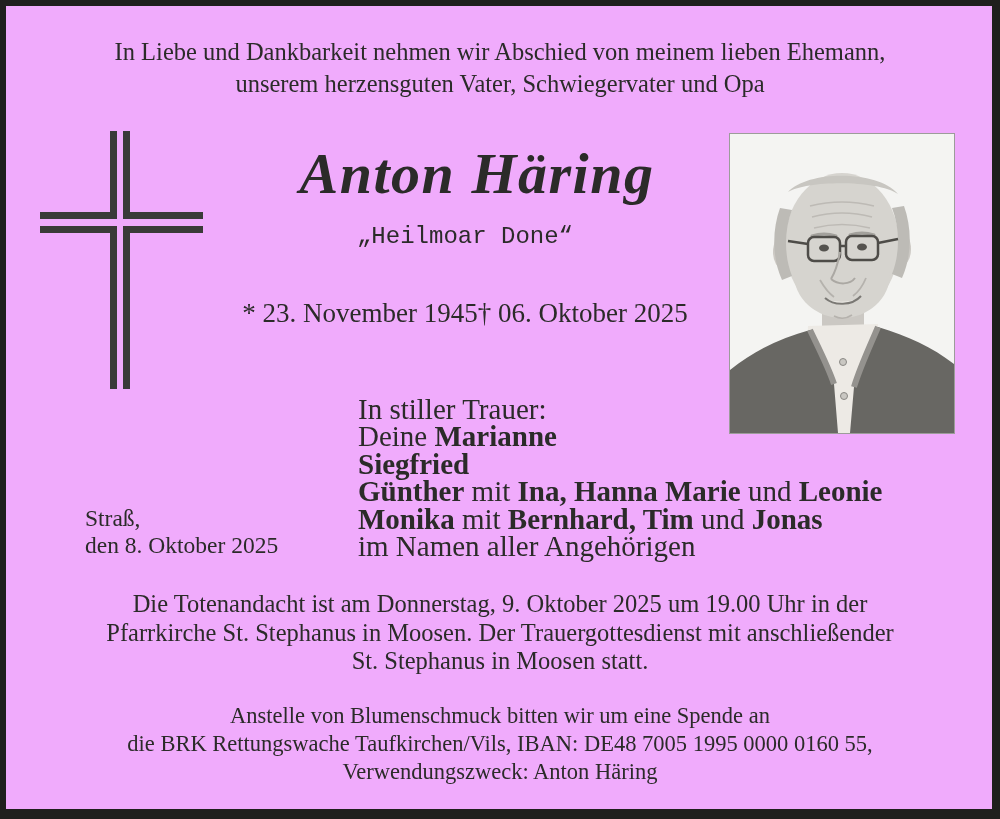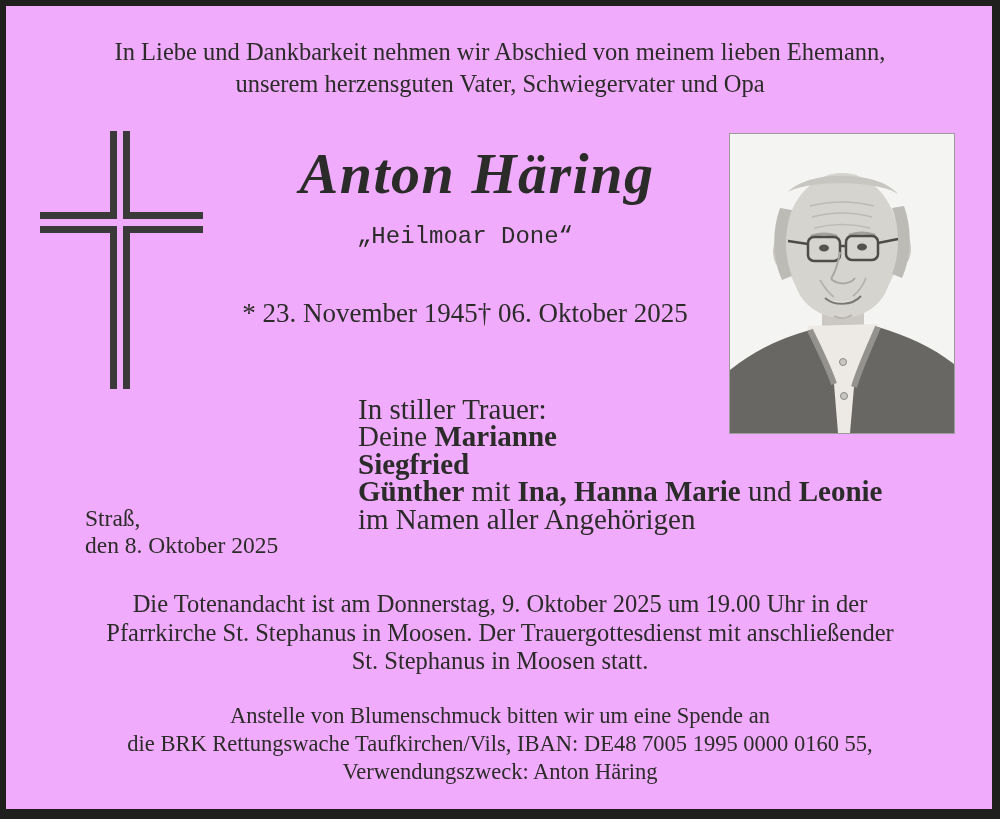--- a/index.html
+++ b/index.html
@@ -156,20 +156,21 @@
       <path d="M95,164 C104,172 122,172 131,162" stroke="#7a7874" stroke-width="2" fill="none"></path>
       <path d="M104,182 Q113,187 122,181" stroke="#b5b2ad" stroke-width="1.6" fill="none"></path>
     </svg>
   </div>
 
   <div class="mourners">
     <div>In stiller Trauer:</div>
     <div><span>Deine </span><b>Marianne</b></div>
     <div><b>Siegfried</b></div>
     <div><b>Günther</b><span> mit </span><b>Ina, Hanna Marie</b><span> und </span><b>Leonie</b></div>
+    <div><b>Monika</b><span> mit </span><b>Bernhard, Tim</b><span> und </span><b>Jonas</b></div>
     <div>im Namen aller Angehörigen</div>
   </div>
 
   <div class="place">
     <div>Straß,</div>
     <div>den 8. Oktober 2025</div>
   </div>
 
   <div class="funeral">
     <div>Die Totenandacht ist am Donnerstag, 9. Oktober 2025 um 19.00 Uhr in der</div>

